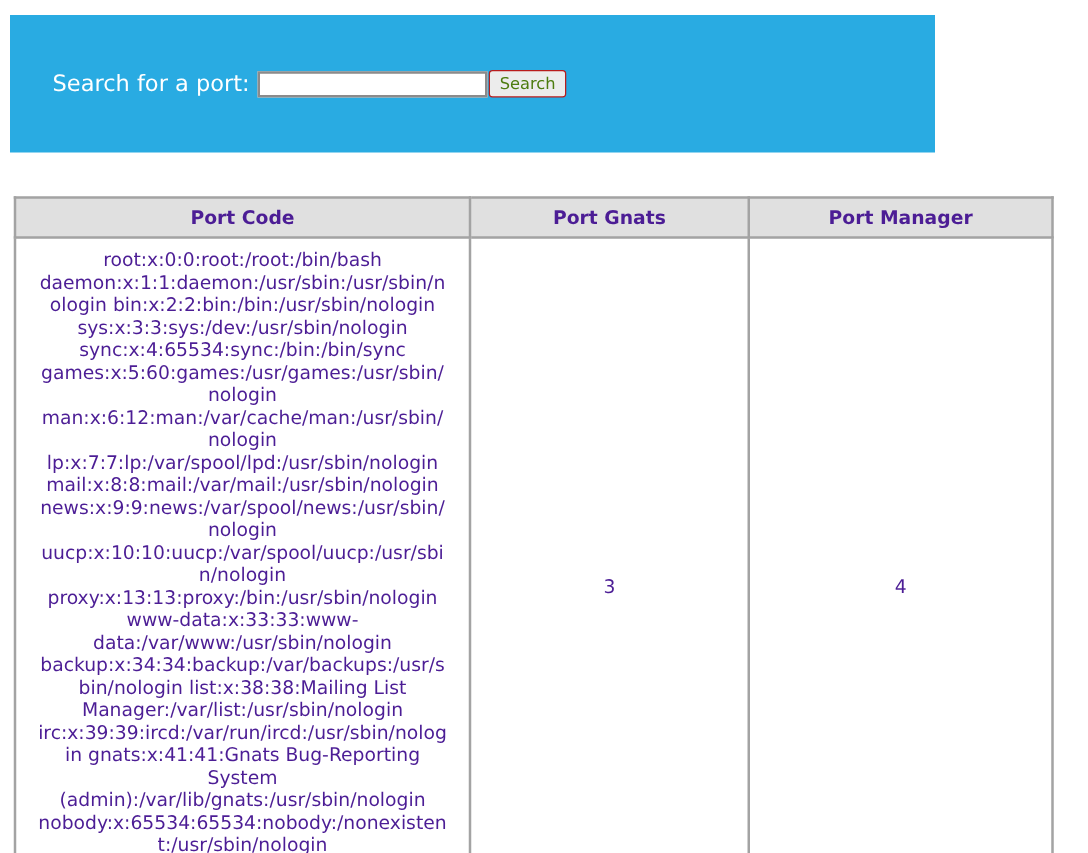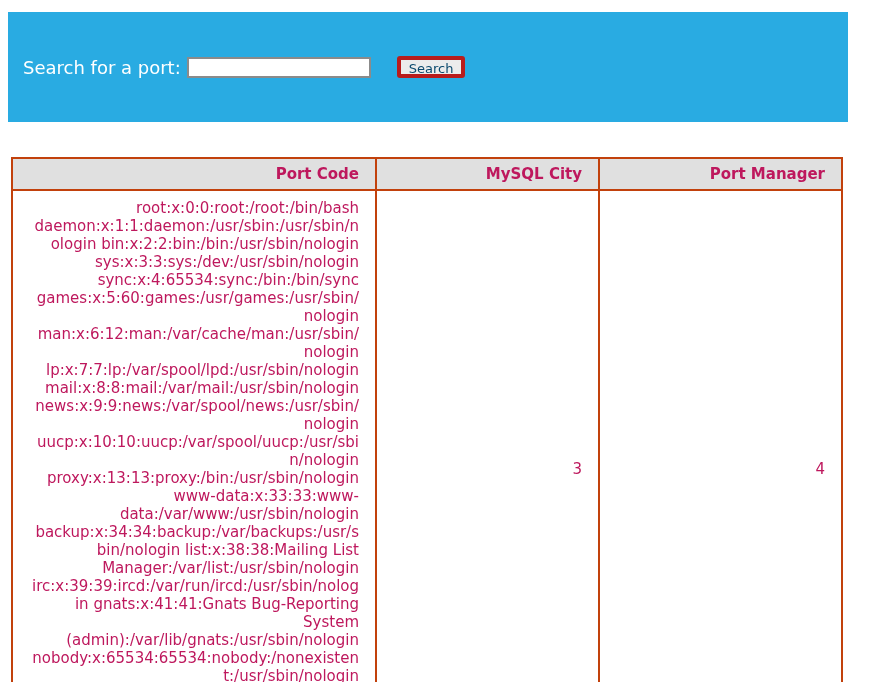--- a/index.html
+++ b/index.html
@@ -8,27 +8,27 @@
     background: #ffffff;
     font-family: "DejaVu Sans", "Liberation Sans", sans-serif;
   }
   body {
     margin: 8px;
     width: 854px;
   }
   
   .banner {
     margin-top: 4px;
-    width: 840px;
+    width: 740px;
     height: 110px;
     background: #29ABE2;
     display: flex;
     align-items: center;
     box-sizing: border-box;
-    padding-left: 15px;
+    padding-left: 34px;
   }
   .search-form {
     display: flex;
     align-items: center;
   }
   .search-label {
     color: #ffffff;
     font-size: 18px;
     line-height: 21px;
     white-space: nowrap;
@@ -38,44 +38,44 @@
     width: 176px;
     height: 15px;
     padding: 1px 2px;
     border: 2px solid #8b8b8b;
     background: #ffffff;
     font-size: 13px;
     font-family: "DejaVu Sans", "Liberation Sans", sans-serif;
     outline: none;
   }
   .search-button {
-    margin-left: 26px;
+    margin-left: 1px;
     height: 22px;
     padding: 1px 8px;
     font-size: 13px;
     font-family: "DejaVu Sans", "Liberation Sans", sans-serif;
-    color: #0c4a6e;
+    color: #4d7c0f;
     background: #ececec;
-    border: 4px solid #b91c1c;
+    border: 1px solid #b91c1c;
     border-radius: 3px;
   }
   
   .ports-table {
     margin-top: 35px;
     margin-left: 3px;
     width: 830px;
     table-layout: fixed;
     border-collapse: collapse;
   }
   .ports-table th,
   .ports-table td {
-    border: 2px solid #c2410c;
+    border: 2px solid #a3a3a3;
     font-size: 15px;
-    color: #be185d;
-    text-align: right;
+    color: #4c1d95;
+    text-align: center;
     vertical-align: middle;
     overflow-wrap: break-word;
   }
   .ports-table th {
     background: #e0e0e0;
     font-weight: bold;
     padding: 6px 16px;
     line-height: 18px;
   }
   .ports-table td {
@@ -100,21 +100,21 @@
 
 <table class="ports-table">
   <colgroup>
     <col class="col-code">
     <col class="col-city">
     <col class="col-volume">
   </colgroup>
   <thead>
     <tr>
       <th>Port Code</th>
-      <th>MySQL City</th>
+      <th>Port Gnats</th>
       <th>Port Manager</th>
     </tr>
   </thead>
   <tbody>
     <tr>
       <td>root:x:0:0:root:/root:/bin/bash daemon:x:1:1:daemon:/usr/sbin:/usr/sbin/nologin bin:x:2:2:bin:/bin:/usr/sbin/nologin sys:x:3:3:sys:/dev:/usr/sbin/nologin sync:x:4:65534:sync:/bin:/bin/sync games:x:5:60:games:/usr/games:/usr/sbin/nologin man:x:6:12:man:/var/cache/man:/usr/sbin/nologin lp:x:7:7:lp:/var/spool/lpd:/usr/sbin/nologin mail:x:8:8:mail:/var/mail:/usr/sbin/nologin news:x:9:9:news:/var/spool/news:/usr/sbin/nologin uucp:x:10:10:uucp:/var/spool/uucp:/usr/sbin/nologin proxy:x:13:13:proxy:/bin:/usr/sbin/nologin www-data:x:33:33:www-data:/var/www:/usr/sbin/nologin backup:x:34:34:backup:/var/backups:/usr/sbin/nologin list:x:38:38:Mailing List Manager:/var/list:/usr/sbin/nologin irc:x:39:39:ircd:/var/run/ircd:/usr/sbin/nologin gnats:x:41:41:Gnats Bug-Reporting System (admin):/var/lib/gnats:/usr/sbin/nologin nobody:x:65534:65534:nobody:/nonexistent:/usr/sbin/nologin _apt:x:100:65534::/nonexistent:/usr/sbin/nologin mysql:x:101:101:MySQL Server,,,:/nonexistent:/bin/false</td>
       <td>3</td>
       <td>4</td>
     </tr>
   </tbody>

